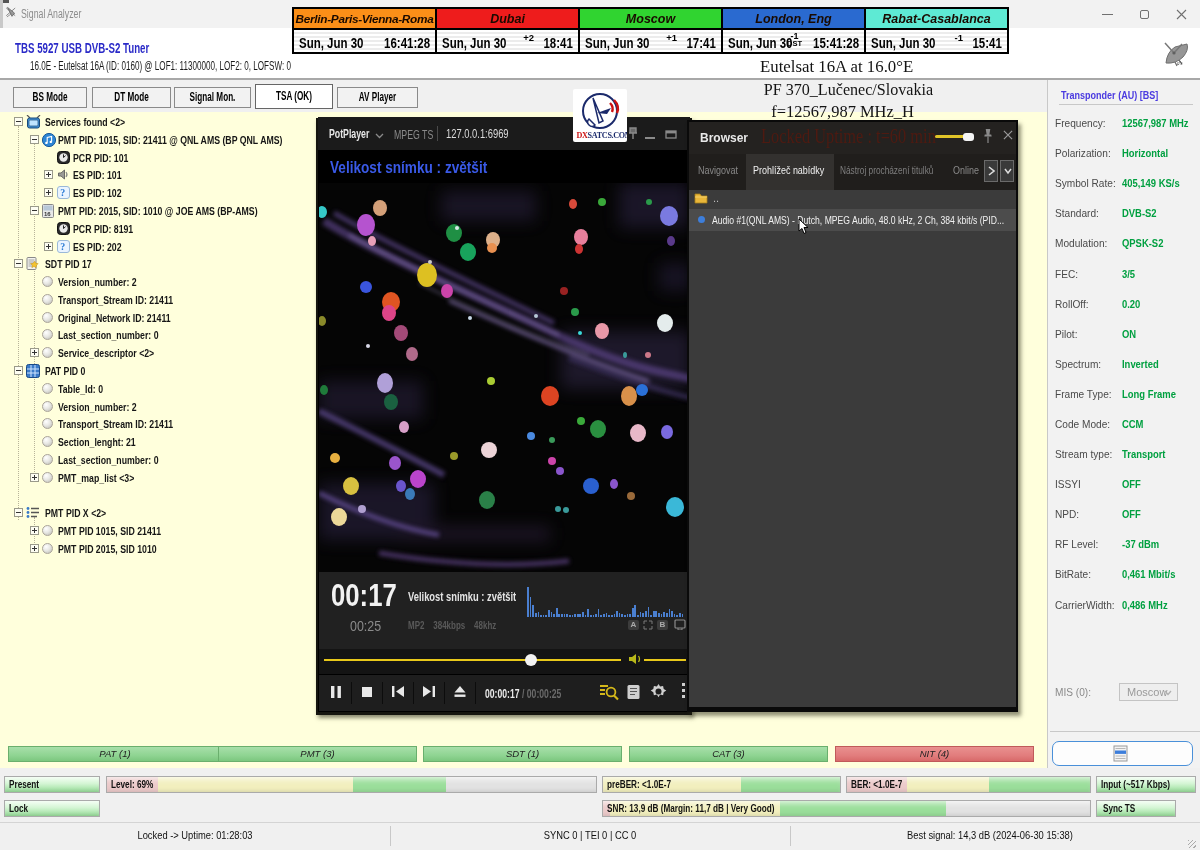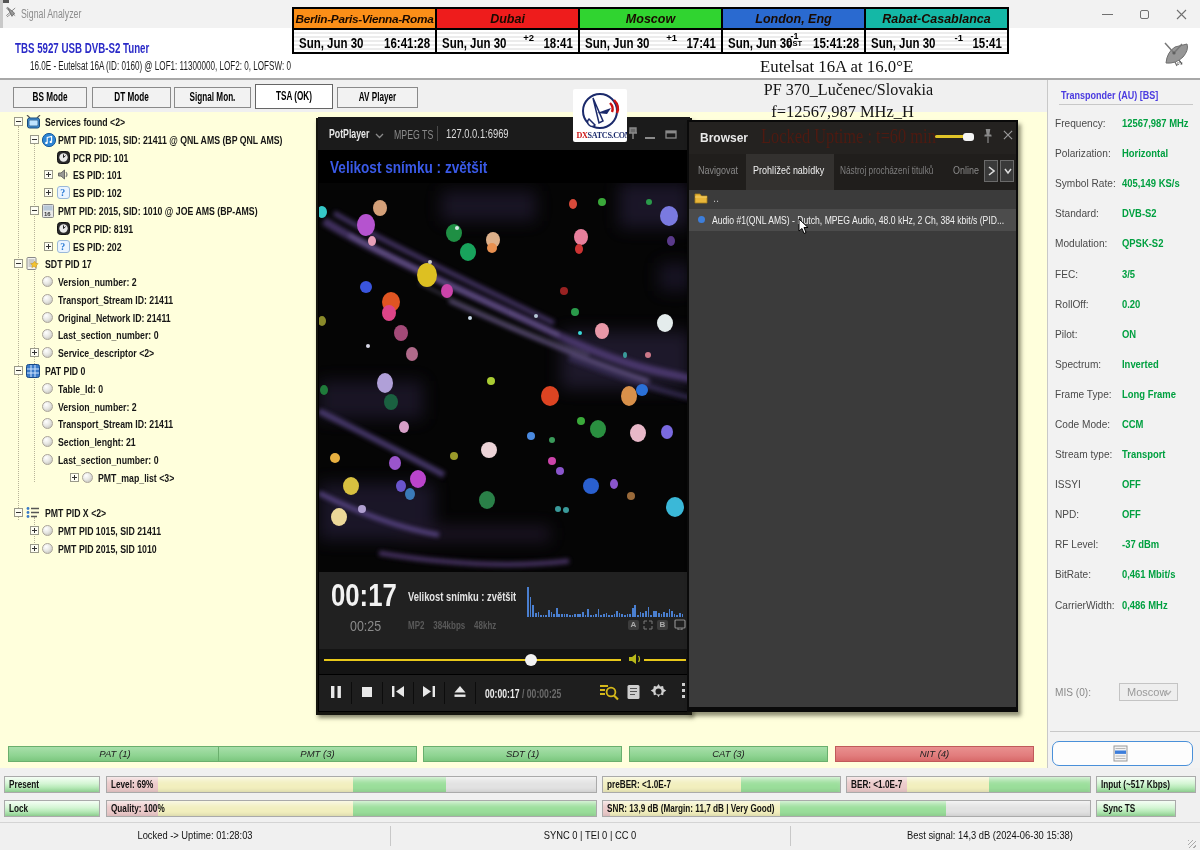--- a/index.html
+++ b/index.html
@@ -70,21 +70,21 @@
   <div class="abs" style="left:316px;top:118px;width:376px;height:597px;background:#15150f;box-shadow:2px 3px 4px rgba(40,40,20,0.55);"></div>
 
   <div id="clock" class="abs" style="left:292px;top:7px;width:717px;">
     <table style="border-collapse:collapse;table-layout:fixed;width:717px;">
       <tbody>
           <tr style="height:21px;">
         <td class="ch" style="background:#fb8f18;"><span style="font-size:11.8px;letter-spacing:-0.3px;">Berlin-Paris-Vienna-Roma</span></td>
         <td class="ch" style="background:#ee1c1c;">Dubai</td>
         <td class="ch" style="background:#30d430;">Moscow</td>
         <td class="ch" style="background:#2a6ad0;">London, Eng</td>
-        <td class="ch" style="background:#14b8a6;">Rabat-Casablanca</td>
+        <td class="ch" style="background:#5eead4;">Rabat-Casablanca</td>
       </tr>
       <tr style="height:24px;">
         <td class="cd">
               <span class="dt">Sun, Jun 30</span>
               <span class="tm">16:41:28</span>
             </td>
         <td class="cd">
               <span class="dt">Sun, Jun 30</span>
               <span class="sup">+2</span>
               <span class="tm">18:41</span>
@@ -260,21 +260,21 @@
         <span style="position:absolute;left:58px;">Transport_Stream ID: 21411</span>
       </div>
     <div class="trow" style="left:0;top:433.0px;width:302px;">
         <div class="sph" style="left:42px"></div>
         <span style="position:absolute;left:58px;">Section_lenght: 21</span>
       </div>
     <div class="trow" style="left:0;top:450.8px;width:302px;">
         <div class="sph" style="left:42px"></div>
         <span style="position:absolute;left:58px;">Last_section_number: 0</span>
       </div>
-    <div class="trow" style="left:0;top:468.6px;width:302px;margin-left:40px;">
+    <div class="trow" style="left:0;top:468.6px;width:302px;">
         <div class="exp plus" style="left:30px"></div>
         <div class="sph" style="left:42px"></div>
         <span style="position:absolute;left:58px;">PMT_map_list &lt;3&gt;</span>
       </div>
     <div class="trow" style="left:0;top:504.2px;width:302px;">
         <div class="exp" style="left:14px"></div>
         <svg class="tico" width="14" height="13" viewBox="0 0 14 13" style="left:26px">
           <circle cx="2" cy="2.5" r="1.4" fill="#3a7ac8"></circle>
           <circle cx="2" cy="6.5" r="1.4" fill="#3a7ac8"></circle>
           <circle cx="2" cy="10.5" r="1.4" fill="#3a7ac8"></circle>
@@ -671,21 +671,20 @@
 
     <div class="abs" style="left:0;top:26px;width:1200px;height:82px;background:#f0f0f0;"></div>
 
     <div class="sb grn" style="left:4px;top:34px;width:96px;"><b>Present</b></div>
     <div class="sb" style="left:106px;top:34px;width:491px;background:linear-gradient(90deg,#eccaca 0,#eccaca 51px,#f2efbe 51px,#f2efbe 246px,#9ade9a 246px,#9ade9a 339px,#e2e2e2 339px,#e2e2e2 100%);"><b>Level: 69%</b></div>
     <div class="sb" style="left:602px;top:34px;width:239px;background:linear-gradient(90deg,#f2efbe 0,#f2efbe 138px,#9ade9a 138px,#9ade9a 100%);"><b>preBER: &lt;1.0E-7</b></div>
     <div class="sb" style="left:846px;top:34px;width:245px;background:linear-gradient(90deg,#eccaca 0,#eccaca 60px,#f2efbe 60px,#f2efbe 142px,#9ade9a 142px,#9ade9a 100%);"><b>BER: &lt;1.0E-7</b></div>
     <div class="sb grn" style="left:1096px;top:34px;width:100px;"><b>Input (~517 Kbps)</b></div>
 
     <div class="sb grn" style="left:4px;top:58px;width:96px;"><b>Lock</b></div>
-    <div class="sb" style="left:106px;top:58px;width:491px;background:linear-gradient(90deg,#eccaca 0,#eccaca 51px,#f2efbe 51px,#f2efbe 246px,#9ade9a 246px,#9ade9a 100%);"><b>Quality: 100%</b></div>
     <div class="sb" style="left:602px;top:58px;width:489px;background:linear-gradient(90deg,#eccaca 0,#eccaca 7px,#f2efbe 7px,#f2efbe 177px,#9ade9a 177px,#9ade9a 343px,#e2e2e2 343px,#e2e2e2 100%);"><b>SNR: 13,9 dB (Margin: 11,7 dB | Very Good)</b></div>
     <div class="sb grn" style="left:1096px;top:58px;width:80px;padding-left:6px;"><b>Sync TS</b></div>
 
     <div class="abs" style="left:0;top:80px;width:1200px;height:28px;background:#f0f0f0;border-top:1px solid #d4d4d4;"></div>
     <div class="abs" style="left:390px;top:84px;width:1px;height:20px;background:#c8c8c8;"></div>
     <div class="abs" style="left:790px;top:84px;width:1px;height:20px;background:#c8c8c8;"></div>
     <div class="abs" style="left:0;top:87px;width:390px;text-align:center;font-size:11px;color:#111;transform:scaleX(0.85);">Locked -&gt; Uptime: 01:28:03</div>
     <div class="abs" style="left:390px;top:87px;width:400px;text-align:center;font-size:11px;color:#111;transform:scaleX(0.85);">SYNC 0 | TEI 0 | CC 0</div>
     <div class="abs" style="left:790px;top:87px;width:400px;text-align:center;font-size:11px;color:#111;transform:scaleX(0.85);">Best signal: 14,3 dB (2024-06-30 15:38)</div>
     <div class="abs" style="left:1188px;top:98px;width:8px;height:8px;background:repeating-linear-gradient(135deg,#aaa 0 1px,transparent 1px 3px);"></div>

